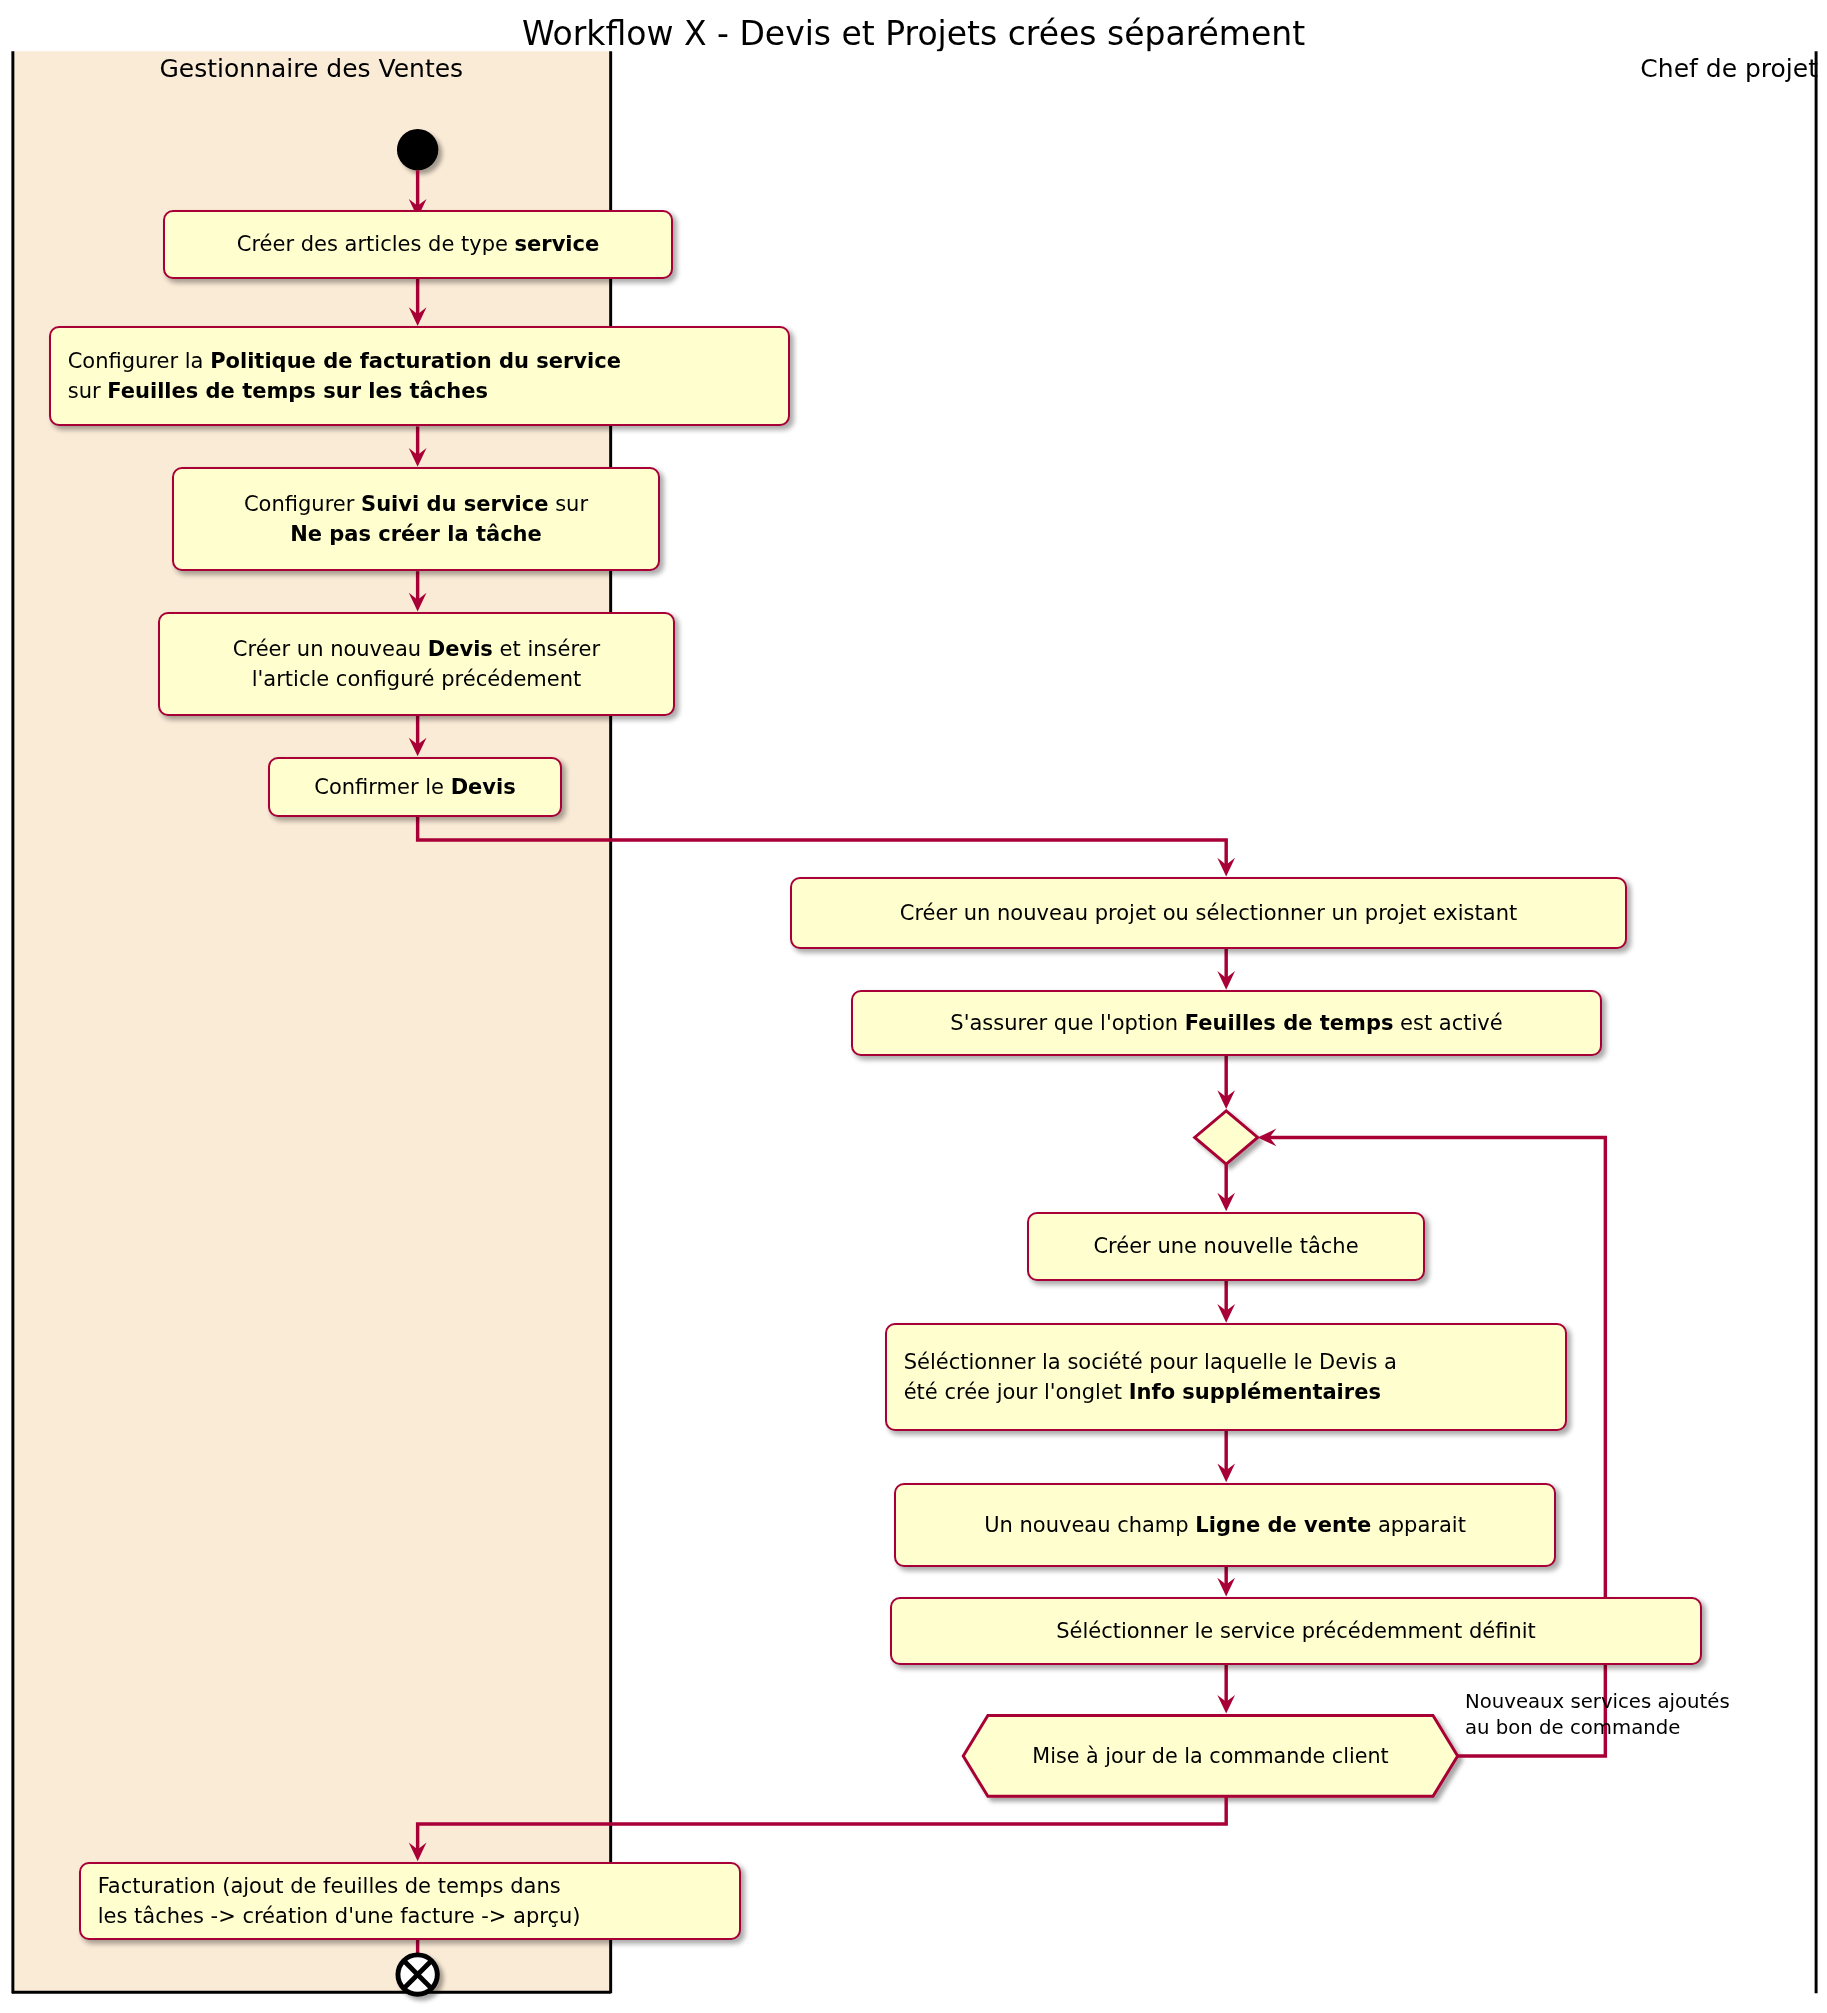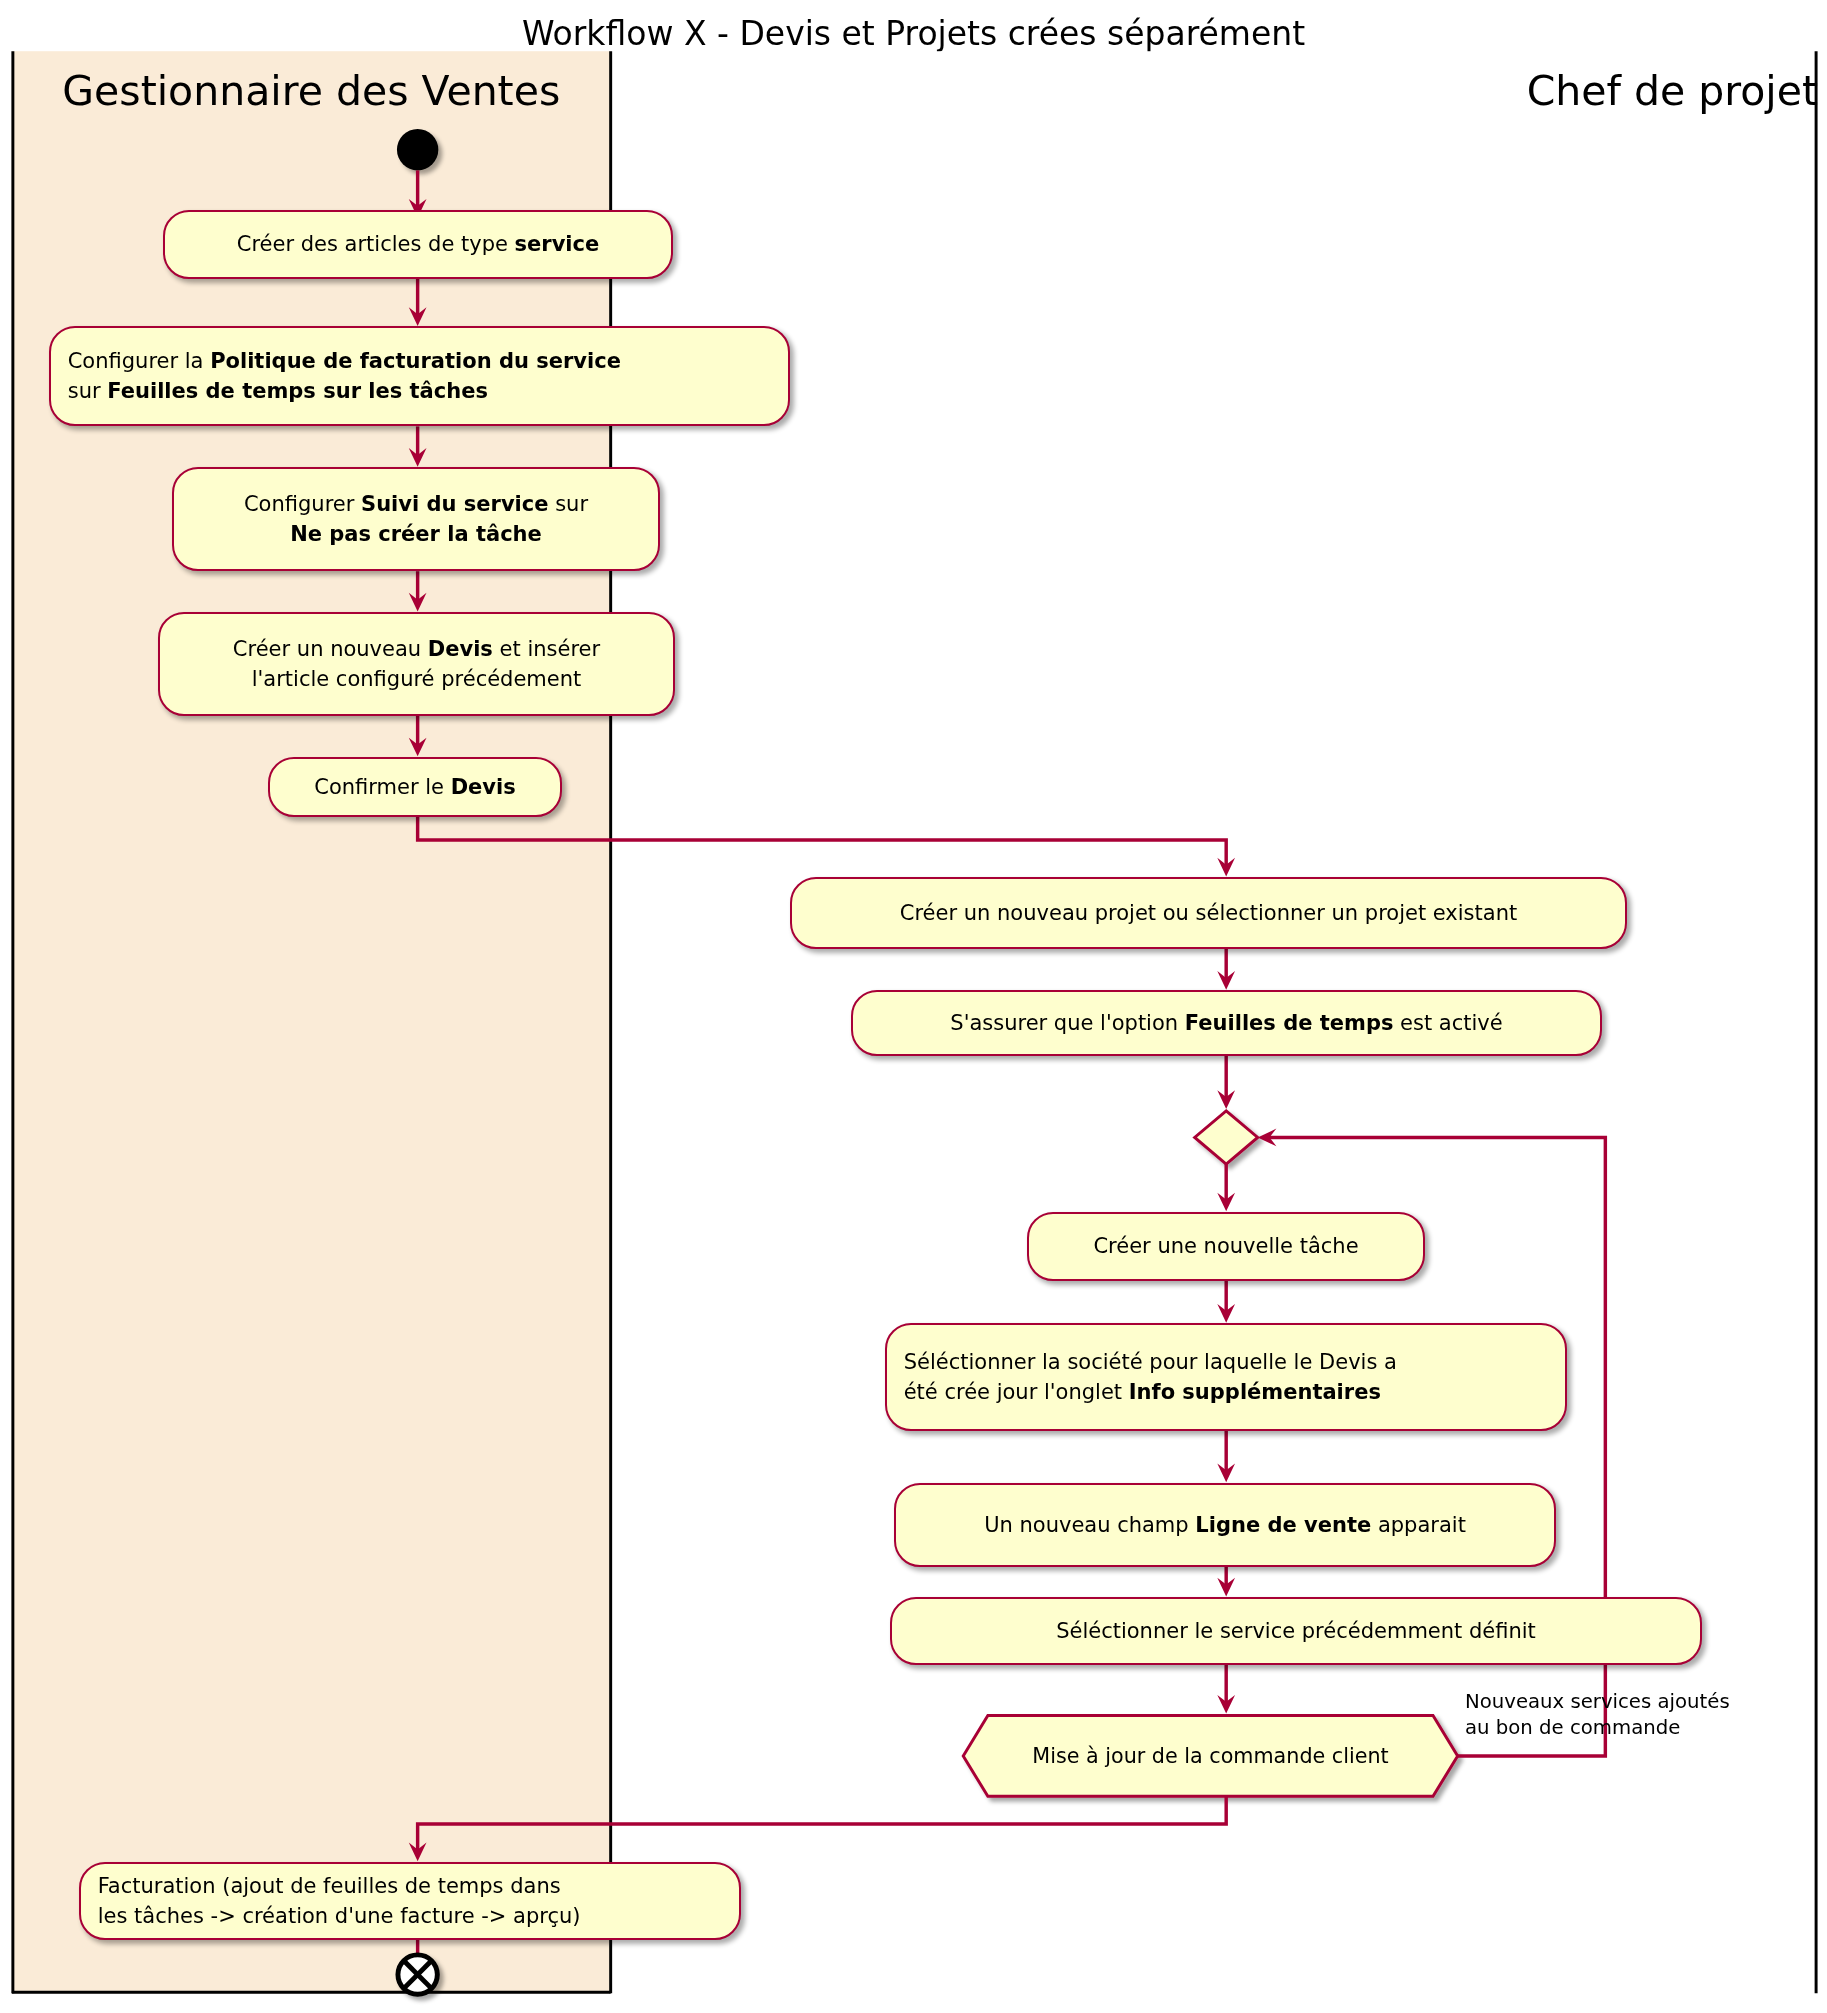--- a/index.html
+++ b/index.html
@@ -32,32 +32,32 @@
     top: 13.8px;
     width: 1827px;
     text-align: center;
     font-size: 33px;
     color: #000000;
     letter-spacing: 0px;
     white-space: nowrap;
   }
   .lane-title {
     position: absolute;
-    top: 67px;
-    font-size: 41px;
+    top: 54px;
+    font-size: 25px;
     color: #000000;
     text-align: center;
     white-space: nowrap;
   }
   .node {
     position: absolute;
     box-sizing: border-box;
     background: #FEFECE;
     border: 2.5px solid #A80036;
-    border-radius: 26px;
+    border-radius: 10px;
     color: #000000;
     font-size: 21px;
     line-height: 30.5px;
     padding: 8.9px 16.7px;
     text-align: center;
     box-shadow: 3.9px 3.9px 4.9px rgba(0,0,0,0.33);
     white-space: nowrap;
     display: flex;
     flex-direction: column;
     justify-content: center;

